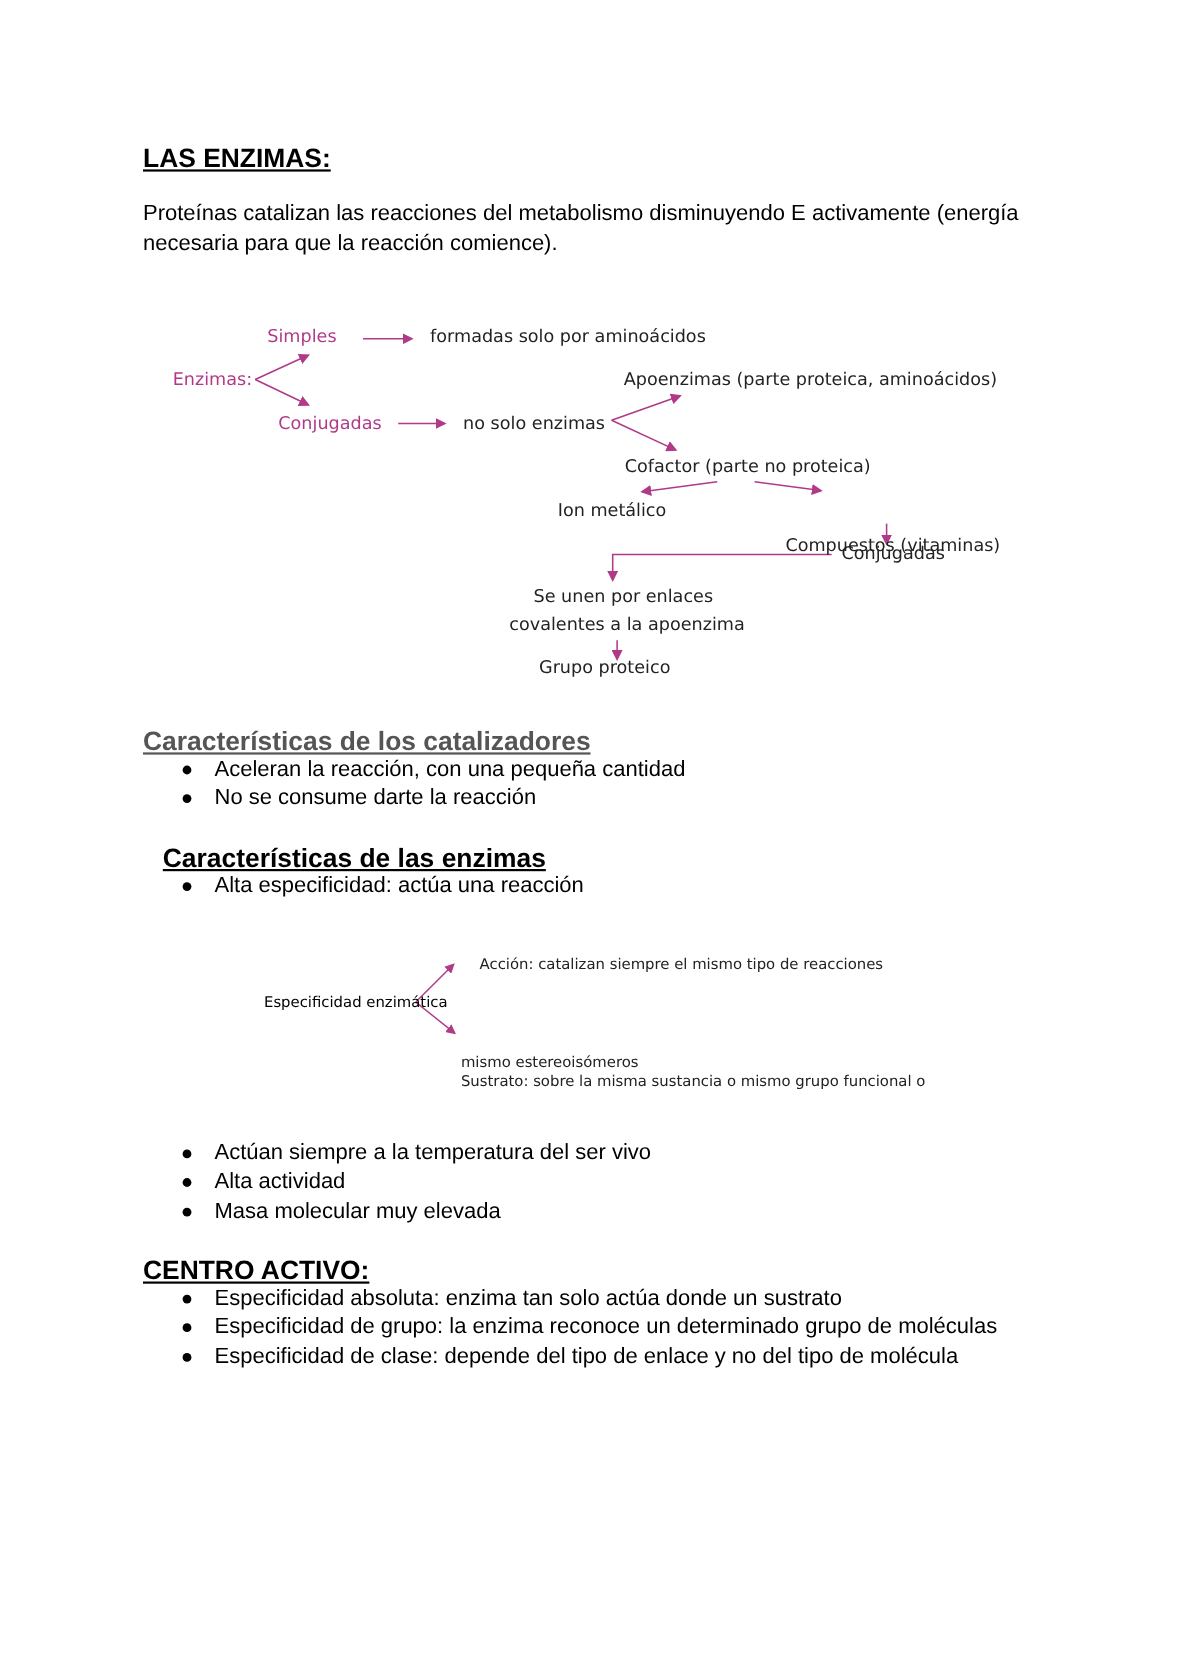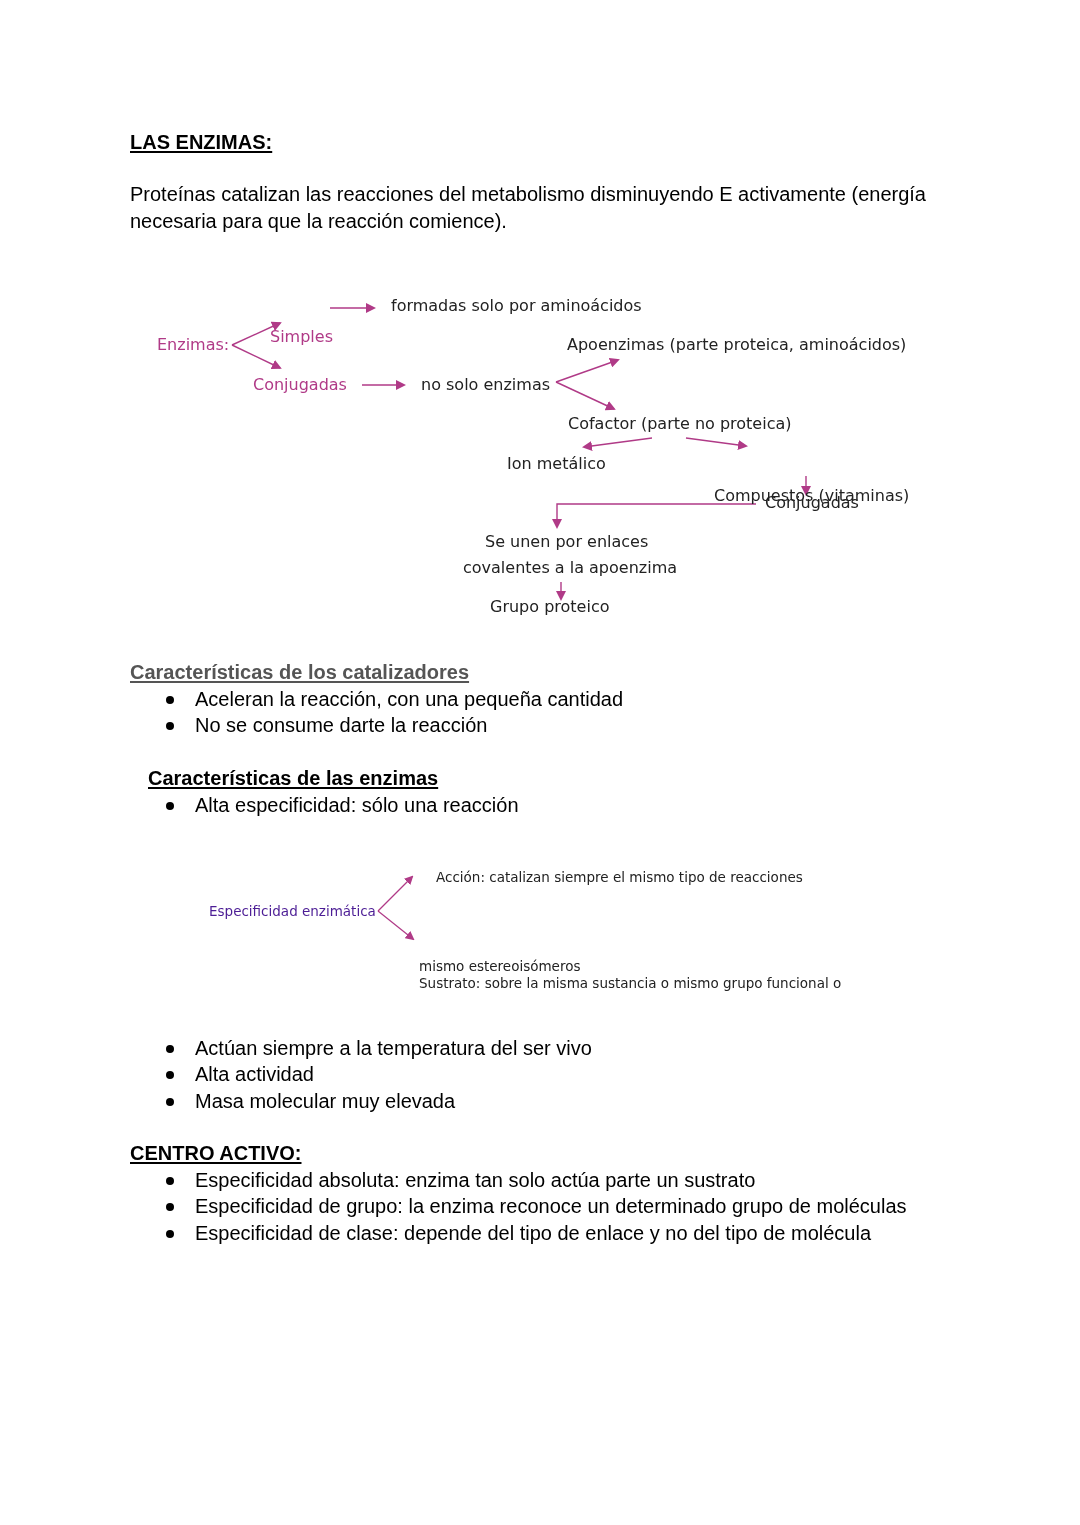--- a/index.html
+++ b/index.html
@@ -1,28 +1,28 @@
 <!DOCTYPE html>
 <html><head>
 <meta charset="utf-8">
 <style>
   html, body { margin:0; padding:0; background:#ffffff; }
   body { width:1080px; height:1525px; position:relative; overflow:hidden;
          font-family:"Liberation Sans", sans-serif; color:#000; }
   .abs { position:absolute; white-space:nowrap; }
-  .h { font-weight:bold; font-size:20px; text-decoration:underline; text-underline-offset:2px; }
+  .h { font-weight:bold; font-size:24px; text-decoration:underline; text-underline-offset:2px; }
   .h.gray { color:#555555; }
   .p { font-size:20px; line-height:26px; }
   ul.bl { position:absolute; margin:0; padding:0; list-style:none; }
   ul.bl li { position:relative; font-size:20px; line-height:26.4px; padding-left:65px; white-space:nowrap; }
   ul.bl li::before { content:""; position:absolute; left:36px; top:10px; width:8px; height:8px; border-radius:50%; background:#000; }
   .dg { font-family:"DejaVu Sans", sans-serif; font-size:16px; color:#222; }
   .dg.pink { color:#b03a87; }
   .ds { font-family:"DejaVu Sans", sans-serif; font-size:13.5px; color:#222; }
-  .ds.pink { color:#4c1d95; }
+  .ds.pink { color:#000000;margin-left:31px; }
   svg.ov { position:absolute; left:0; top:0; }
 </style>
 </head>
 <body>
 
 <div class="abs h" style="left:130px; top:131px;">LAS ENZIMAS:</div>
 
 <div class="abs p" style="left:130px; top:181px;">Proteínas catalizan las reacciones del metabolismo disminuyendo E activamente (energía</div>
 <div class="abs p" style="left:130px; top:208px;">necesaria para que la reacción comience).</div>
 
@@ -50,21 +50,21 @@
 
       <line x1="806" y1="476" x2="806" y2="494" marker-end="url(#ah)"></line>
 
       <polyline points="756,504 557,504 557,527" marker-end="url(#ah)"></polyline>
 
       <line x1="561" y1="582" x2="561" y2="599" marker-end="url(#ah)"></line>
     </g>
   </svg>
 
   <div class="abs dg pink" style="left:157px; top:335px;">Enzimas:</div>
-  <div class="abs dg pink" style="left:270px; top:296px;margin-top:31px;">Simples</div>
+  <div class="abs dg pink" style="left:243px; top:296px;">Simples</div>
   <div class="abs dg" style="left:391px; top:296px;">formadas solo por aminoácidos</div>
   <div class="abs dg pink" style="left:253px; top:375px;">Conjugadas</div>
   <div class="abs dg" style="left:421px; top:375px;">no solo enzimas</div>
   <div class="abs dg" style="left:567px; top:335px;">Apoenzimas (parte proteica, aminoácidos)</div>
   <div class="abs dg" style="left:568px; top:414px;">Cofactor (parte no proteica)</div>
   <div class="abs dg" style="left:507px; top:454px;">Ion metálico</div>
   <div class="abs dg" style="left:714px; top:454px;margin-top:32px;">Compuestos (vitaminas)</div>
   <div class="abs dg" style="left:765px; top:493px;">Conjugadas</div>
   <div class="abs dg" style="left:485px; top:532px;">Se unen por enlaces</div>
   <div class="abs dg" style="left:463px; top:558px;">covalentes a la apoenzima</div>
@@ -72,21 +72,21 @@
 </div>
 
 <div class="abs h gray" style="left:130px; top:661px;">Características de los catalizadores</div>
 <ul class="bl" style="left:130px; top:686px;">
   <li>Aceleran la reacción, con una pequeña cantidad</li>
   <li>No se consume darte la reacción</li>
 </ul>
 
 <div class="abs h" style="left:148px; top:767px;">Características de las enzimas</div>
 <ul class="bl" style="left:130px; top:792px;">
-  <li>Alta especificidad: sólo una reacción</li>
+  <li>Alta especificidad: actúa una reacción</li>
 </ul>
 
 <div>
   <svg class="ov" style="top:850px;" width="1080" height="120">
     <defs>
       <marker id="ah2" markerWidth="9" markerHeight="9" refX="7" refY="4.5" orient="auto" markerUnits="userSpaceOnUse">
         <path d="M0,0 L9,4.5 L0,9 z" fill="#b03a87"></path>
       </marker>
     </defs>
     <g stroke="#b03a87" stroke-width="1.3" fill="none">
@@ -101,16 +101,16 @@
 </div>
 
 <ul class="bl" style="left:130px; top:1035px;">
   <li>Actúan siempre a la temperatura del ser vivo</li>
   <li>Alta actividad</li>
   <li>Masa molecular muy elevada</li>
 </ul>
 
 <div class="abs h" style="left:130px; top:1142px;">CENTRO ACTIVO:</div>
 <ul class="bl" style="left:130px; top:1167px;">
-  <li>Especificidad absoluta: enzima tan solo actúa parte un sustrato</li>
+  <li>Especificidad absoluta: enzima tan solo actúa donde un sustrato</li>
   <li>Especificidad de grupo: la enzima reconoce un determinado grupo de moléculas</li>
   <li>Especificidad de clase: depende del tipo de enlace y no del tipo de molécula</li>
 </ul>
 
 </body></html>

